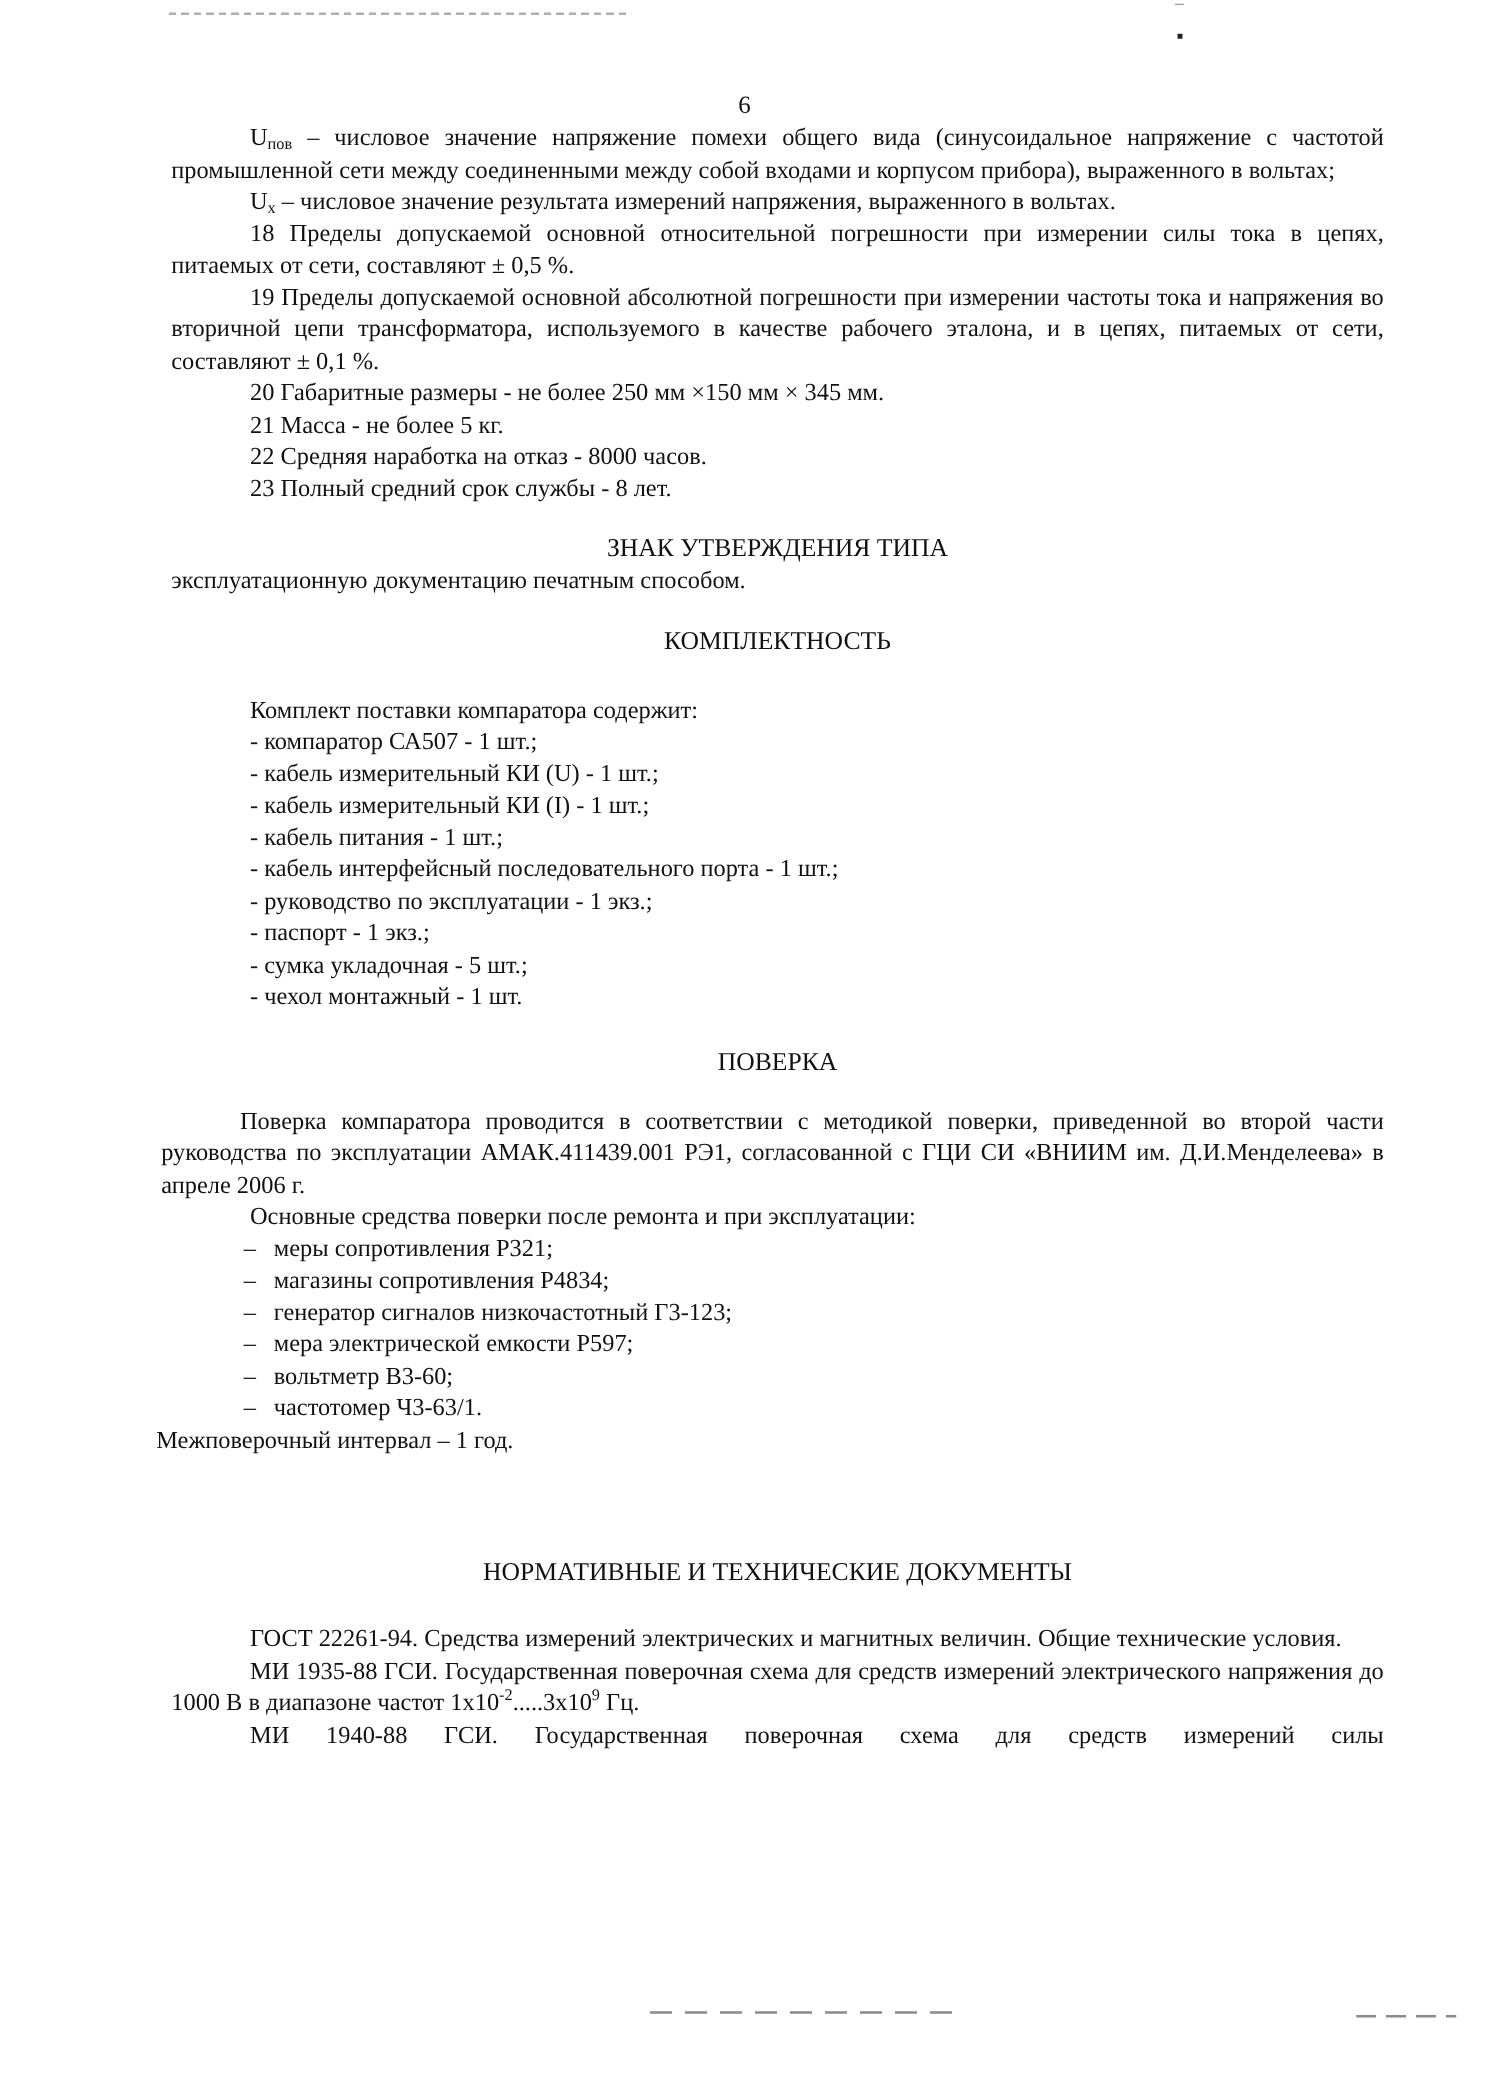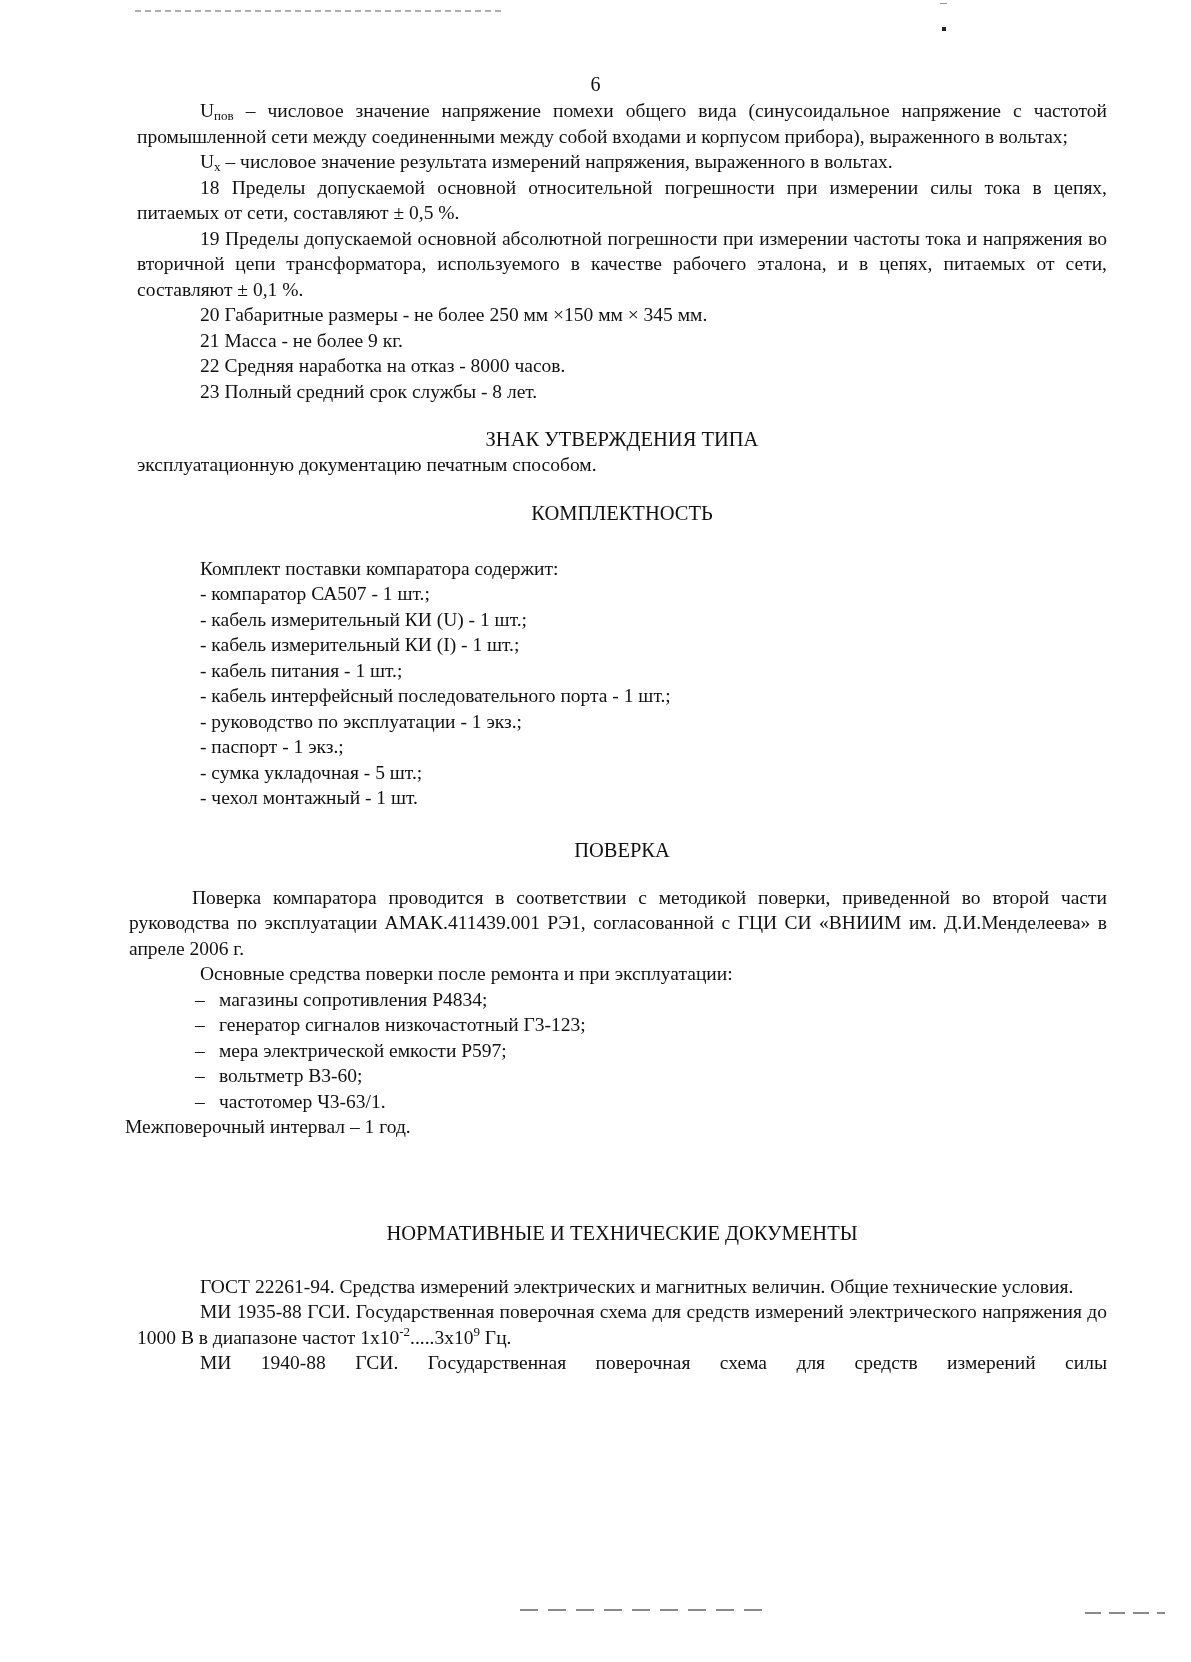--- a/index.html
+++ b/index.html
@@ -56,21 +56,21 @@
 <div class="page-number">6</div>
 
 <div class="content">
 
   <p class="indent justify"><span>U</span><sub>пов</sub><span> – числовое значение напряжение помехи общего вида (синусоидальное напряжение с частотой промышленной сети между соединенными между собой входами и корпусом прибора), выраженного в вольтах;</span></p>
   <p class="indent justify"><span>U</span><sub>x</sub><span> – числовое значение результата измерений напряжения, выраженного в вольтах.</span></p>
 
   <p class="indent justify">18 Пределы допускаемой основной относительной погрешности при измерении силы тока в цепях, питаемых от сети, составляют  ± 0,5 %.</p>
   <p class="indent justify">19 Пределы допускаемой основной абсолютной погрешности при измерении частоты тока и напряжения во вторичной цепи трансформатора, используемого в качестве рабочего эталона, и в цепях, питаемых от сети, составляют  ± 0,1 %.</p>
   <p class="indent">20 Габаритные размеры - не более 250 мм ×150 мм × 345 мм.</p>
-  <p class="indent">21 Масса - не более 9 кг.</p>
+  <p class="indent">21 Масса - не более 5 кг.</p>
   <p class="indent">22 Средняя наработка на отказ - 8000 часов.</p>
   <p class="indent">23 Полный средний срок службы - 8 лет.</p>
 
   <h2 class="heading" style="margin-top:22px;">ЗНАК УТВЕРЖДЕНИЯ ТИПА</h2>
   <p>эксплуатационную документацию печатным способом.</p>
 
   <h2 class="heading" style="margin-top:22px; margin-bottom:30px;">КОМПЛЕКТНОСТЬ</h2>
   <ul class="list">
     <li>Комплект поставки компаратора содержит:</li>
     <li>- компаратор СА507 - 1 шт.;</li>
@@ -81,20 +81,21 @@
     <li>- руководство по эксплуатации - 1 экз.;</li>
     <li>- паспорт - 1 экз.;</li>
     <li>- сумка укладочная - 5 шт.;</li>
     <li>- чехол монтажный - 1 шт.</li>
   </ul>
 
   <h2 class="heading" style="margin-top:26px; margin-bottom:22px;">ПОВЕРКА</h2>
   <p class="indent justify" style="margin-left:-8px;">Поверка компаратора проводится в соответствии с методикой поверки, приведенной во второй части руководства по эксплуатации   АМАК.411439.001 РЭ1, согласованной с ГЦИ СИ «ВНИИМ им. Д.И.Менделеева» в апреле 2006 г.</p>
   <p class="indent">Основные средства поверки после ремонта и при эксплуатации:</p>
   <ul class="list dash-list">
+    <li><span class="dash">–</span><span>меры сопротивления Р321;</span></li>
     <li><span class="dash">–</span><span>магазины сопротивления Р4834;</span></li>
     <li><span class="dash">–</span><span>генератор сигналов низкочастотный Г3-123;</span></li>
     <li><span class="dash">–</span><span>мера электрической емкости Р597;</span></li>
     <li><span class="dash">–</span><span>вольтметр  В3-60;</span></li>
     <li><span class="dash">–</span><span>частотомер Ч3-63/1.</span></li>
   </ul>
   <p style="margin-left:-12px;">Межповерочный интервал  – 1 год.</p>
 
   <h2 class="heading" style="margin-top:80px; margin-bottom:28px;">НОРМАТИВНЫЕ И ТЕХНИЧЕСКИЕ ДОКУМЕНТЫ</h2>
   <p class="indent justify">ГОСТ 22261-94. Средства измерений электрических и магнитных величин. Общие технические условия.</p>

